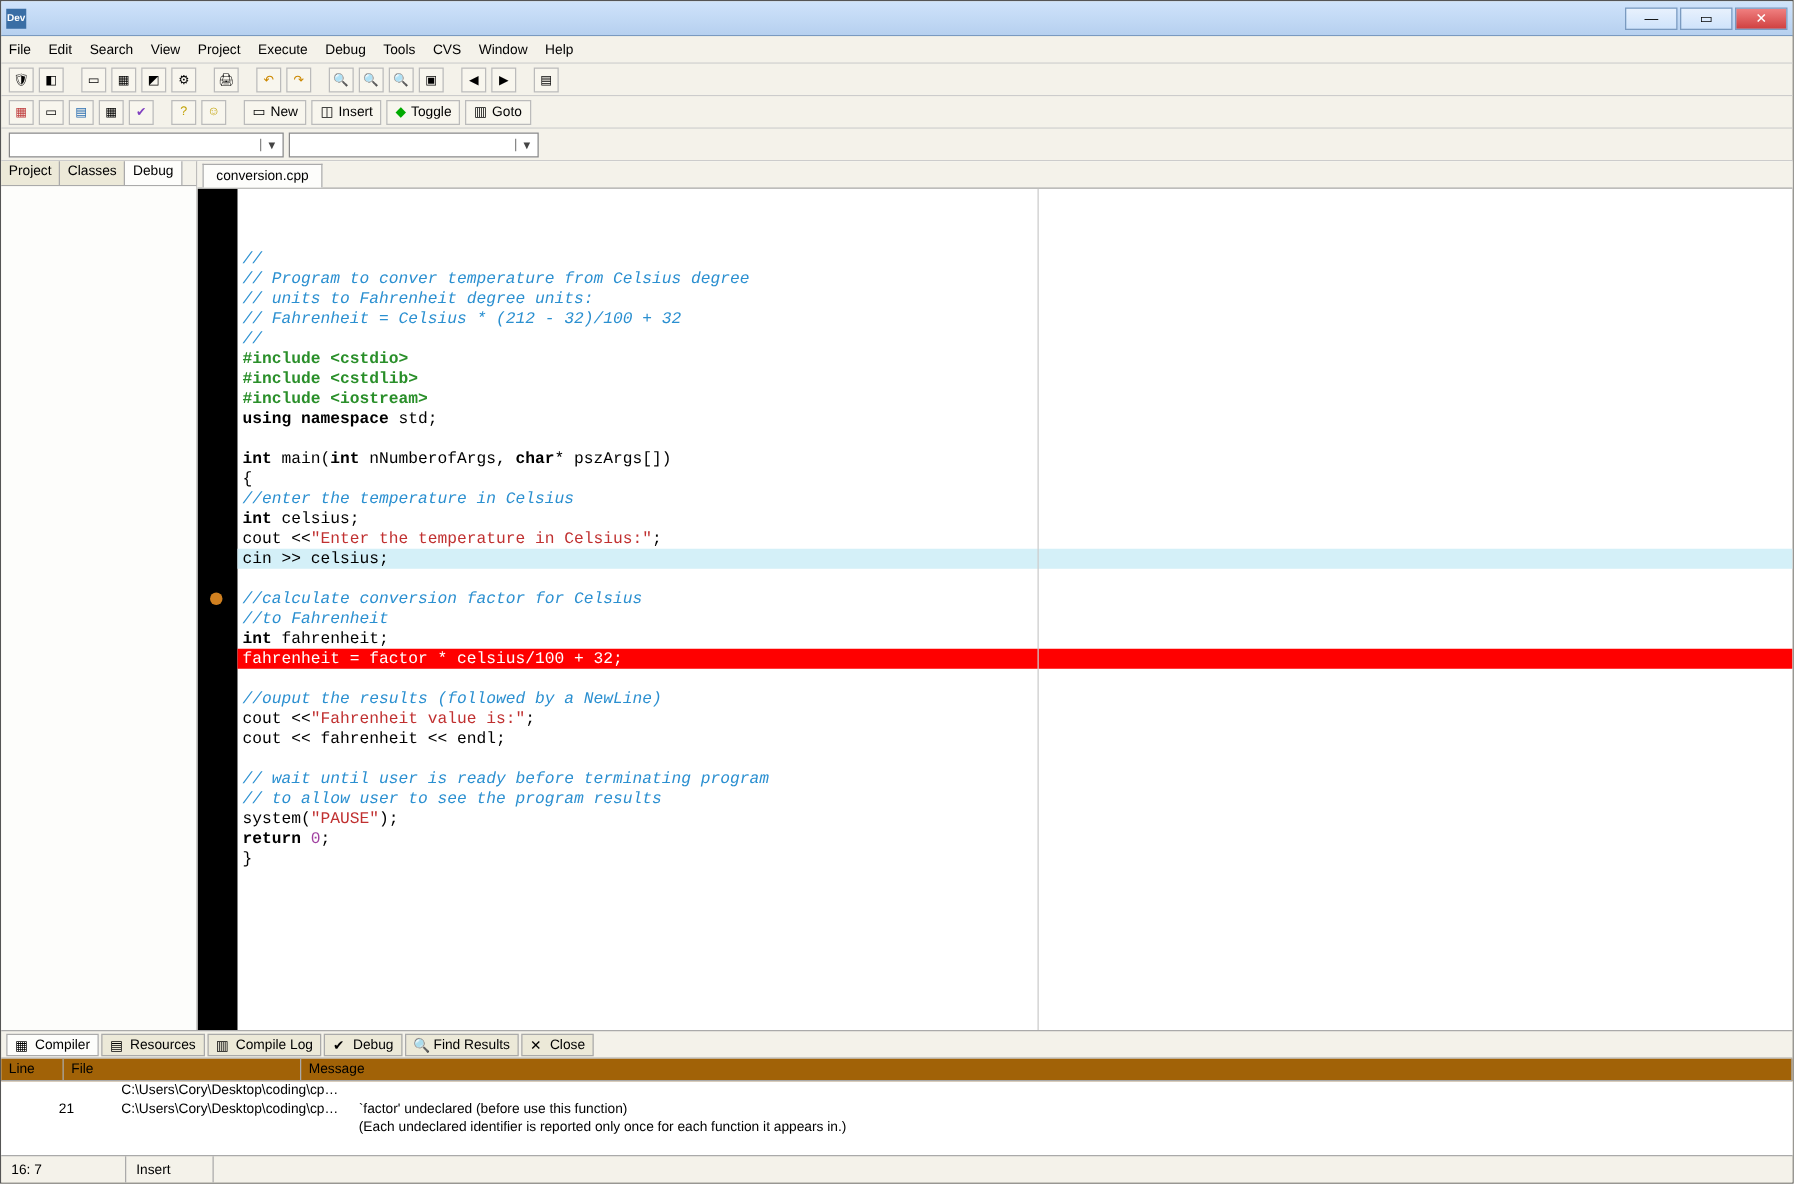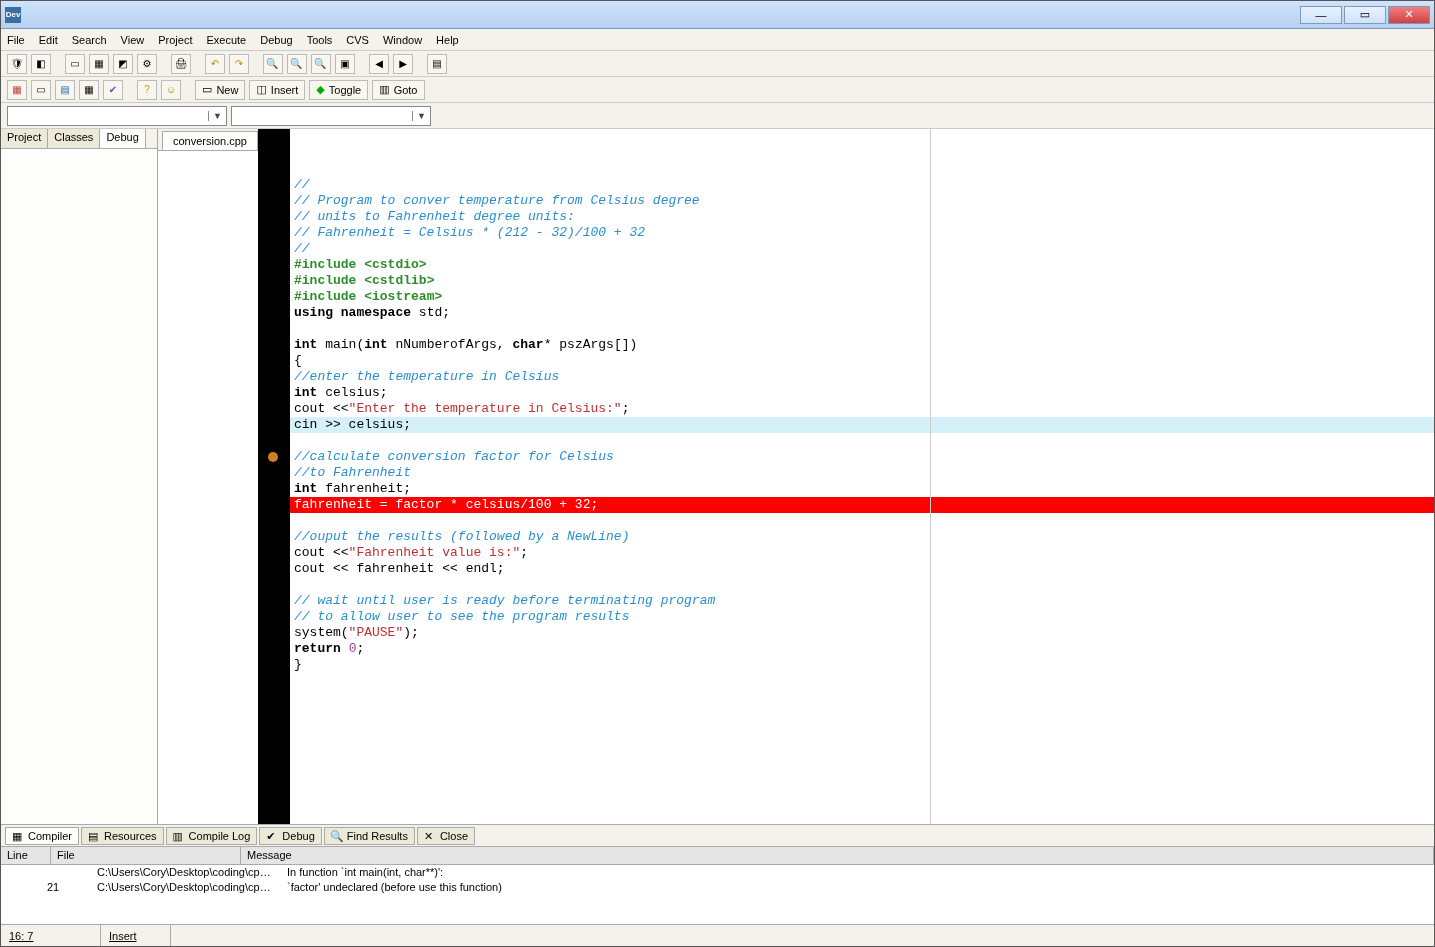--- a/index.html
+++ b/index.html
@@ -22,21 +22,21 @@
 .combo { height: 20px; border: 1px solid #888; background: #fff; display:flex; align-items:center; padding: 0 4px; font-size:11px; }
 .combo .arrow { margin-left:auto; border-left:1px solid #888; padding-left:4px; color:#444; font-size:9px; }
 
 .content-row { flex: 1; display: flex; min-height: 0; }
 .left-panel { width: 157px; background: #f4f2ea; border-right: 1px solid #aaa; display:flex; flex-direction:column; }
 .left-tabs { height: 20px; display: flex; border-bottom: 1px solid #aaa; }
 .left-tab { padding: 2px 6px; font-size: 11px; border-right: 1px solid #aaa; background: #ece9d8; cursor:pointer; }
 .left-tab.active { background: #fdfdfb; }
 .left-body { flex: 1; background: #fdfdfb; }
 
-.editor-panel { flex: 1; display: flex; flex-direction: row; background: #fff; }
+.editor-panel { flex: 1; display: flex; flex-direction: column; background: #fff; }
 .editor-tabs { height: 22px; background: #f4f2ea; display: flex; border-bottom: 1px solid #aaa; align-items:flex-end; padding-left:4px; }
 .editor-tab { padding: 3px 10px; font-size: 11px; background: #fdfdfb; border: 1px solid #aaa; border-bottom: none; cursor:pointer; }
 .code-wrap { flex: 1; display: flex; overflow: auto; font-family: Consolas, "Courier New", monospace; font-size: 13px; line-height: 16px; }
 .gutter { width: 32px; background: #000; flex-shrink: 0; position: relative; }
 .gutter .bp { position:absolute; left:10px; width:10px; height:10px; background:#d08020; border-radius:50%; }
 .code { flex: 1; white-space: pre; position: relative; }
 .code-line { height: 16px; padding-left: 4px; }
 .code-line.hl-cyan { background: #d4f0f8; }
 .code-line.hl-red { background: #ff0000; color: #fff !important; }
 .code-line.hl-red span { color: #fff !important; }
@@ -46,29 +46,29 @@
 .c-str { color: #c03030; }
 .c-num { color: #a040a0; }
 .margin-line { position:absolute; top:0; bottom:0; left:640px; width:1px; background:#ccc; }
 
 .bottom-panel { height: 100px; background: #f4f2ea; border-top: 1px solid #aaa; display:flex; flex-direction:column; }
 .bottom-tabs { height: 22px; display:flex; align-items:center; padding-left:4px; gap:2px; border-bottom:1px solid #aaa; }
 .btab { padding: 2px 6px; font-size: 11px; border:1px solid #aaa; background:#ece9d8; display:flex; align-items:center; gap:4px; cursor:pointer; }
 .btab.active { background:#fdfdfb; }
 .small-ic { width:12px; height:12px; display:inline-block; }
 .compiler-table { flex:1; display:flex; flex-direction:column; font-size:11px; background:#fff; }
-.ct-head { display:flex; background:#e5e5e5; border-bottom:1px solid #aaa; height:18px; }
+.ct-head { display:flex; background:#a16207; border-bottom:1px solid #aaa; height:18px; }
 .ct-head div { padding:2px 6px; border-right:1px solid #aaa; }
 .ct-row { display:flex; height:15px;padding-left:40px; }
 .ct-row div { padding:1px 6px; overflow:hidden; white-space:nowrap; text-overflow:ellipsis; }
 .col-line { width:50px; }
 .col-file { width:190px; }
 .col-msg { flex:1; }
 
-.statusbar { height: 22px; background: #f4f2ea; border-top:1px solid #aaa; display:flex; align-items:center; font-size:11px;text-decoration:underline; }
+.statusbar { height: 22px; background: #f4f2ea; border-top:1px solid #aaa; display:flex; align-items:center; font-size:11px; }
 .statusbar div { padding: 0 8px; border-right:1px solid #aaa; height:100%; display:flex; align-items:center; }
 </style>
 </head>
 <body>
 
 <div class="window">
   <div class="titlebar">
     <div class="icon">Dev</div>
     <div class="title">Dev-C++ 4.9.9.2</div>
     <div class="win-btns">
@@ -192,27 +192,31 @@
     <div class="compiler-table">
       <div class="ct-head">
         <div class="col-line">Line</div>
         <div class="col-file">File</div>
         <div class="col-msg">Message</div>
       </div>
       <div id="compiler-rows">
           <div class="ct-row">
             <div class="col-line"></div>
             <div class="col-file">C:\Users\Cory\Desktop\coding\cpp ...</div>
-            <div class="col-msg">In function `int main(int, char**)':</div>
           </div>
           <div class="ct-row">
             <div class="col-line">21</div>
             <div class="col-file">C:\Users\Cory\Desktop\coding\cpp ...</div>
             <div class="col-msg">`factor' undeclared (before use this function)</div>
           </div>
+          <div class="ct-row">
+            <div class="col-line"></div>
+            <div class="col-file"></div>
+            <div class="col-msg">(Each undeclared identifier is reported only once for each function it appears in.)</div>
+          </div>
         </div>
     </div>
   </div>
 
   <div class="statusbar">
     <div style="width:100px">16: 7</div>
     <div style="width:70px">Insert</div>
   </div>
 </div>
 

